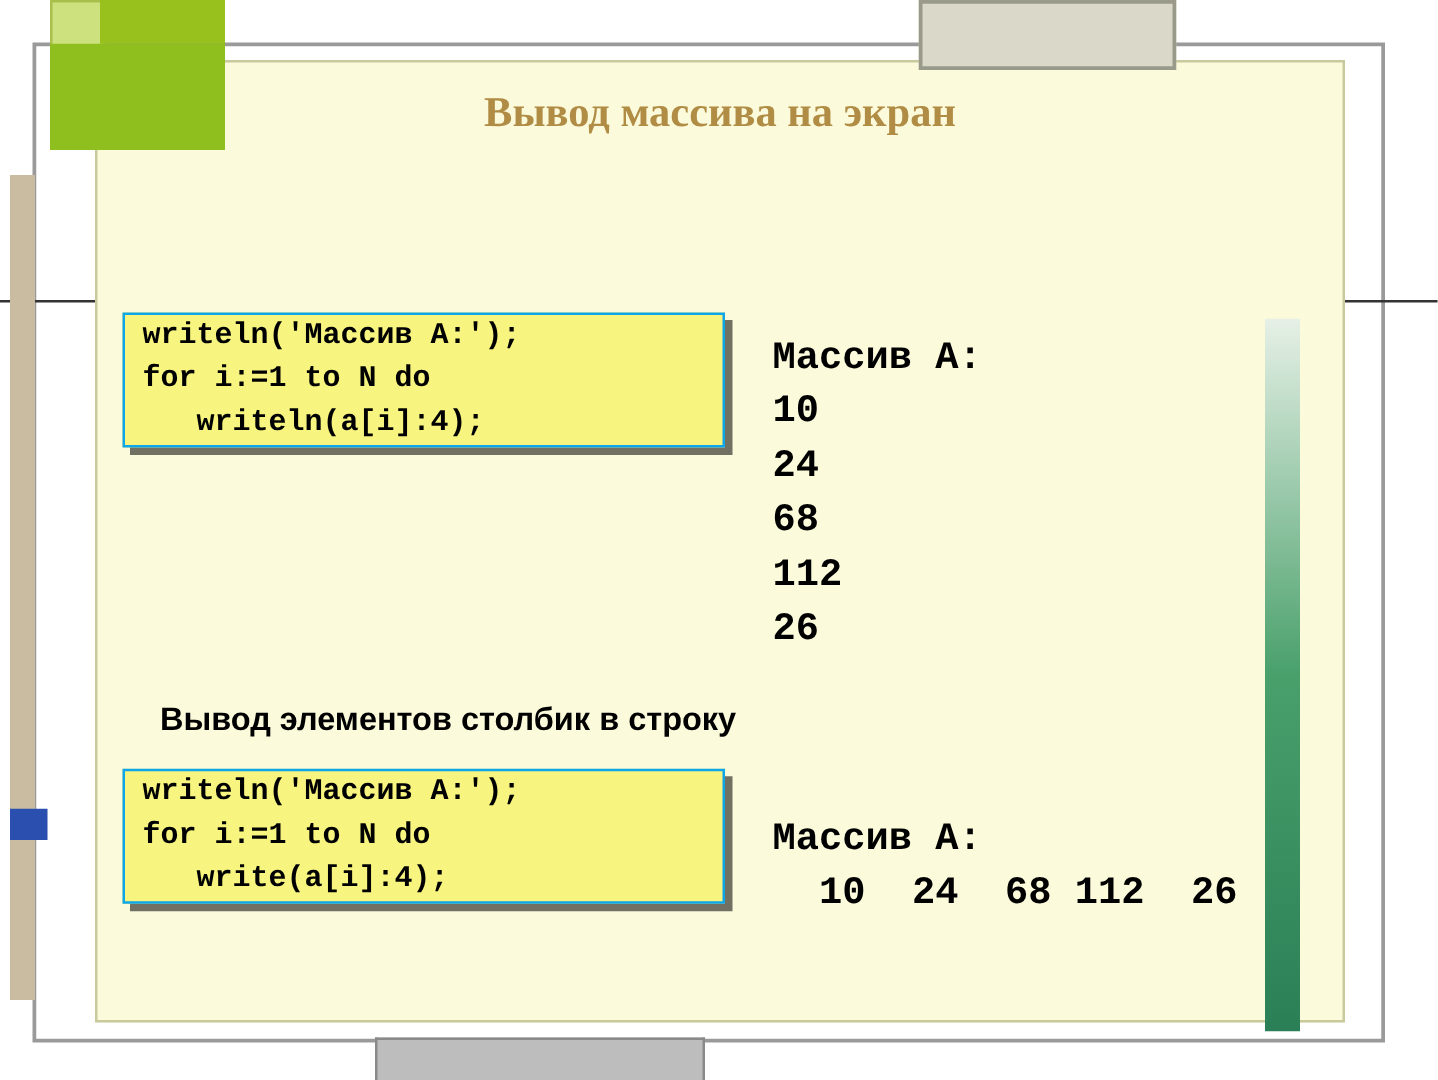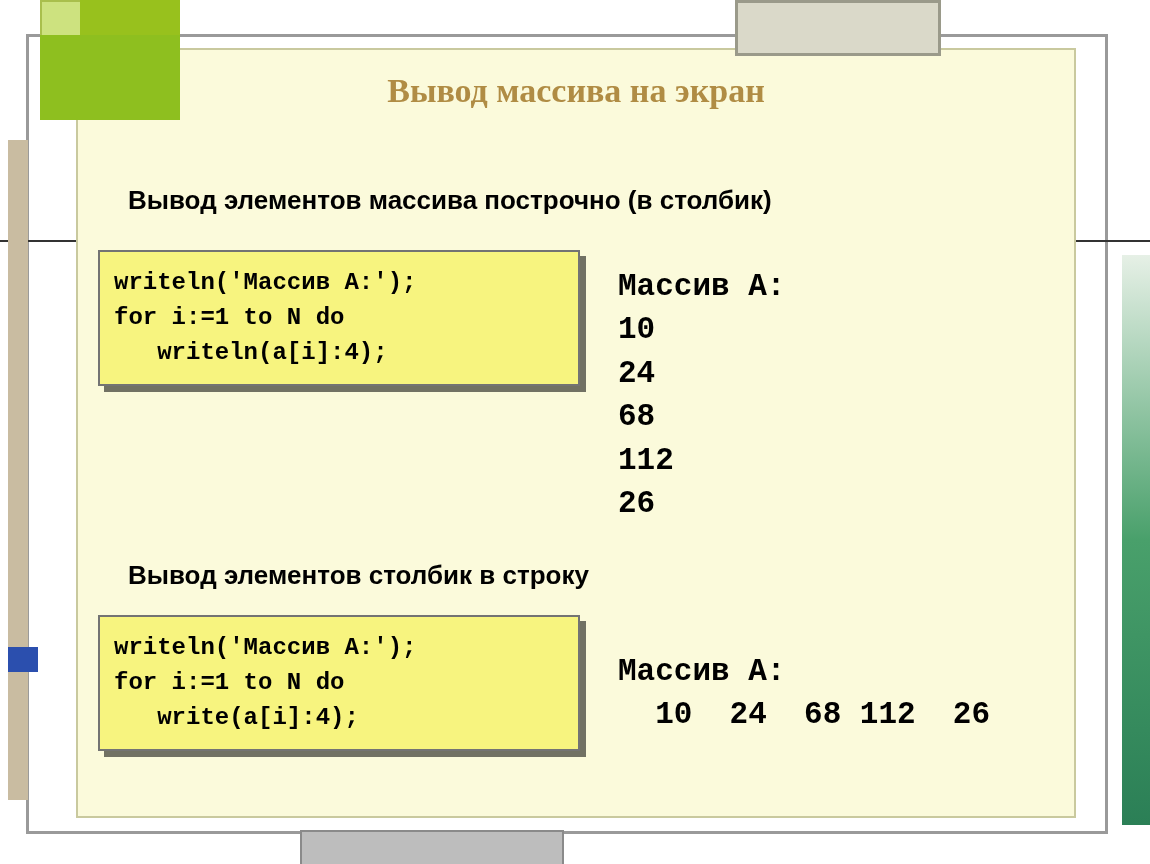--- a/index.html
+++ b/index.html
@@ -8,21 +8,21 @@
     width: 1150px;
     height: 864px;
     background: #ffffff;
     font-family: Arial, sans-serif;
     position: relative;
     overflow: hidden;
   }
   .stage {
     position: absolute;
     left: 0; top: 0;
-    width: 1150px; height: 864px;
+    width: 1040px; height: 864px;
   }
   
   .deco {
     position: absolute;
   }
   .deco.green1 { left: 80px; top: 0; width: 100px; height: 35px; background: #98c11d; }
   .deco.green2 { left: 40px; top: 35px; width: 140px; height: 85px; background: #8ebf1f; }
   .deco.green3 { left: 40px; top: 0; width: 40px; height: 35px; background: #cde27f; border: 2px solid #a9bf4c; }
   .deco.gray-top { left: 735px; top: 0; width: 200px; height: 50px; background: #dad9c9; border: 3px solid #9a9a8a; }
   .deco.vert-brown { left: 8px; top: 140px; width: 20px; height: 660px; background: #c9bca1; }
@@ -59,28 +59,28 @@
     font-size: 26px;
     color: #000;
     font-family: Arial, sans-serif;
   }
   .h1pos { position: absolute; left: 50px; top: 135px; }
   .h2pos { position: absolute; left: 50px; top: 510px; }
 
   .codebox {
     position: absolute;
     background: #f7f47f;
-    border: 2px solid #737373;
+    border: 2px solid #0ea5e9;
     box-shadow: 6px 6px 0 rgba(0,0,0,0.55);
     font-family: "Courier New", monospace;
     font-weight: bold;
     font-size: 24px;
     line-height: 1.45;
     color: #000;
-    padding: 14px 14px;
+    padding: 0 14px;
     white-space: pre;
   }
   .code1 { left: 20px; top: 200px; width: 450px; }
   .code2 { left: 20px; top: 565px; width: 450px; }
 
   .output {
     position: absolute;
     font-family: "Courier New", monospace;
     font-weight: bold;
     font-size: 31px;
@@ -95,21 +95,20 @@
 <body>
 
 <div class="stage">
 
   <div class="deco frame-outer"></div>
   <div class="deco hline1"></div>
 
   <div class="slide">
     <div class="slide-title">Вывод массива на экран</div>
 
-    <div class="section-heading h1pos">Вывод элементов массива построчно (в столбик)</div>
 
     <div class="codebox code1">writeln('Массив A:');
 for i:=1 to N do
    writeln(a[i]:4);</div>
 
     <div class="output out1">Массив A:
 10
 24
 68
 112

